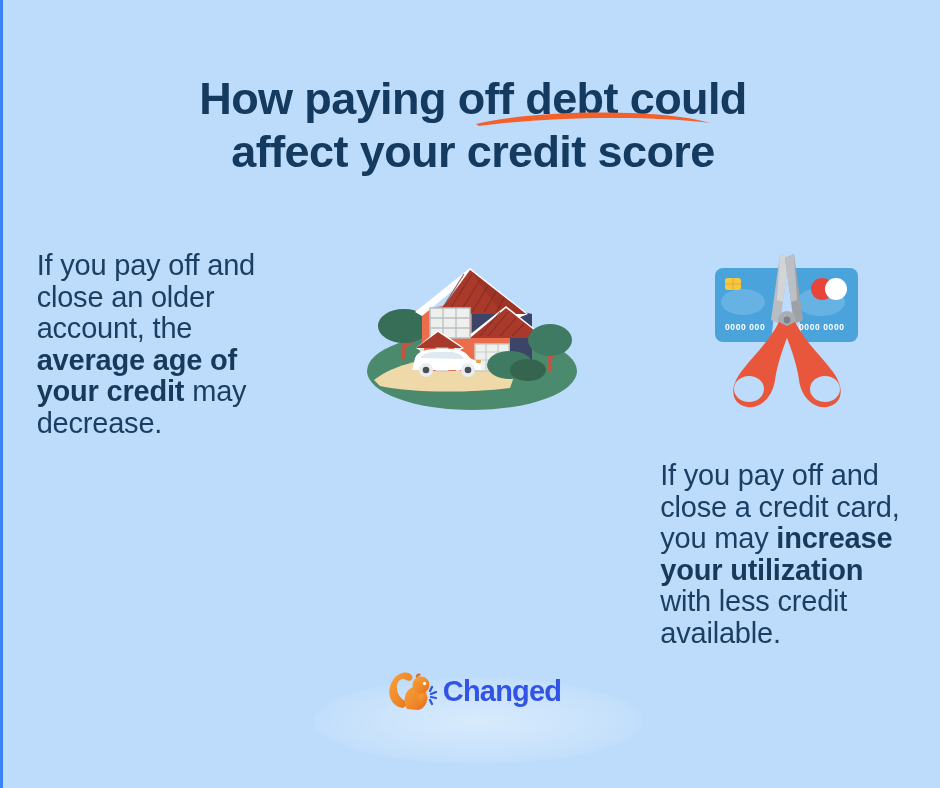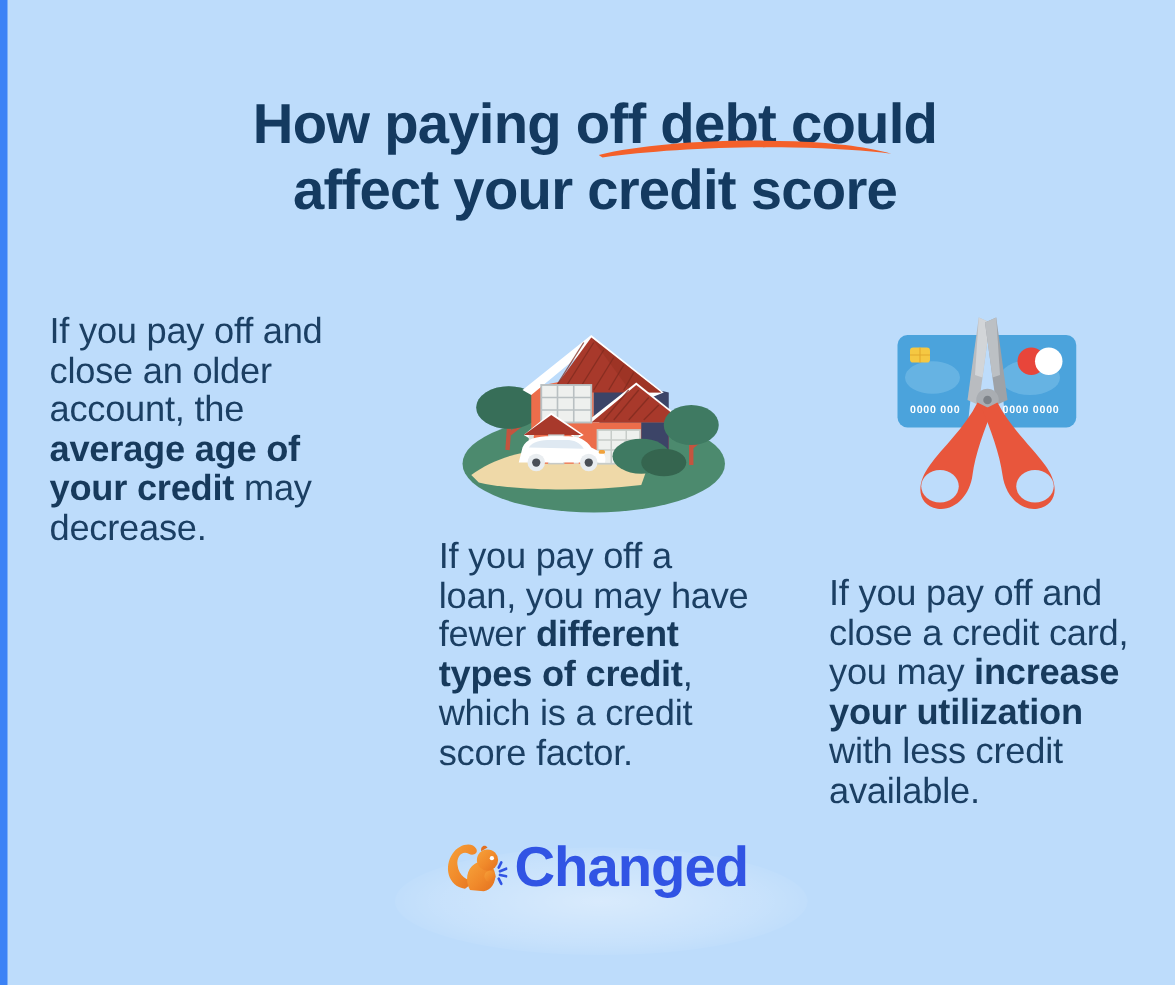--- a/index.html
+++ b/index.html
@@ -11,21 +11,21 @@
   body {
     font-family: "Liberation Sans", sans-serif;
   }
   #poster {
     position: relative;
     width: 940px;
     height: 788px;
     background: #bddcfb;
     overflow: hidden;
     box-sizing: border-box;
-    border-left: 6px solid #3b82f6;
+    border-left: 3px solid #3b82f6;
   }
 
   
   .title-block {
     position: absolute;
     top: 72px;
     left: 0;
     width: 940px;
     text-align: center;
   }
@@ -105,21 +105,21 @@
     pointer-events: none;
   }
   .logo-inner {
     position: relative;
     display: flex;
     align-items: center;
     gap: 6px;
   }
   .logo-text {
     color: #3154e4;
-    font-size: 45px;
+    font-size: 29px;
     font-weight: 700;
     letter-spacing: -0.8px;
   }
 
   svg { display: block; }
 </style>
 </head>
 <body>
 
 <div id="poster">
@@ -220,23 +220,20 @@
           <ellipse cx="150" cy="117" rx="23" ry="14" fill="#3f7a62"></ellipse>
           <ellipse cx="168" cy="122" rx="18" ry="11" fill="#35654f"></ellipse>
 
           <g>
             <path d="M190 124 L 190 96" stroke="#c4543f" stroke-width="3.5" fill="none"></path>
             <path d="M190 106 L 180 99" stroke="#c4543f" stroke-width="3" fill="none"></path>
             <path d="M190 110 L 200 102" stroke="#c4543f" stroke-width="3" fill="none"></path>
             <ellipse cx="190" cy="92" rx="22" ry="16" fill="#3f7a62"></ellipse>
           </g>
         </svg>
-      </div>
-      <div class="caption">
-        <span>If you pay off a loan, you may have fewer </span><b>different types of credit</b><span>, which is a credit score factor.</span>
       </div>
     </div>
 
     <div class="col col-3">
       <div class="art">
         <svg width="175" height="168" viewBox="0 0 175 168">
 
           <g>
             <path d="M24 22 L 80 22 L 72 96 L 24 96 a8 8 0 0 1 -8 -8 L 16 30 a8 8 0 0 1 8 -8 Z" fill="#4ba3dc"></path>
             <ellipse cx="44" cy="56" rx="22" ry="13" fill="#6fb8e6" opacity="0.75"></ellipse>

